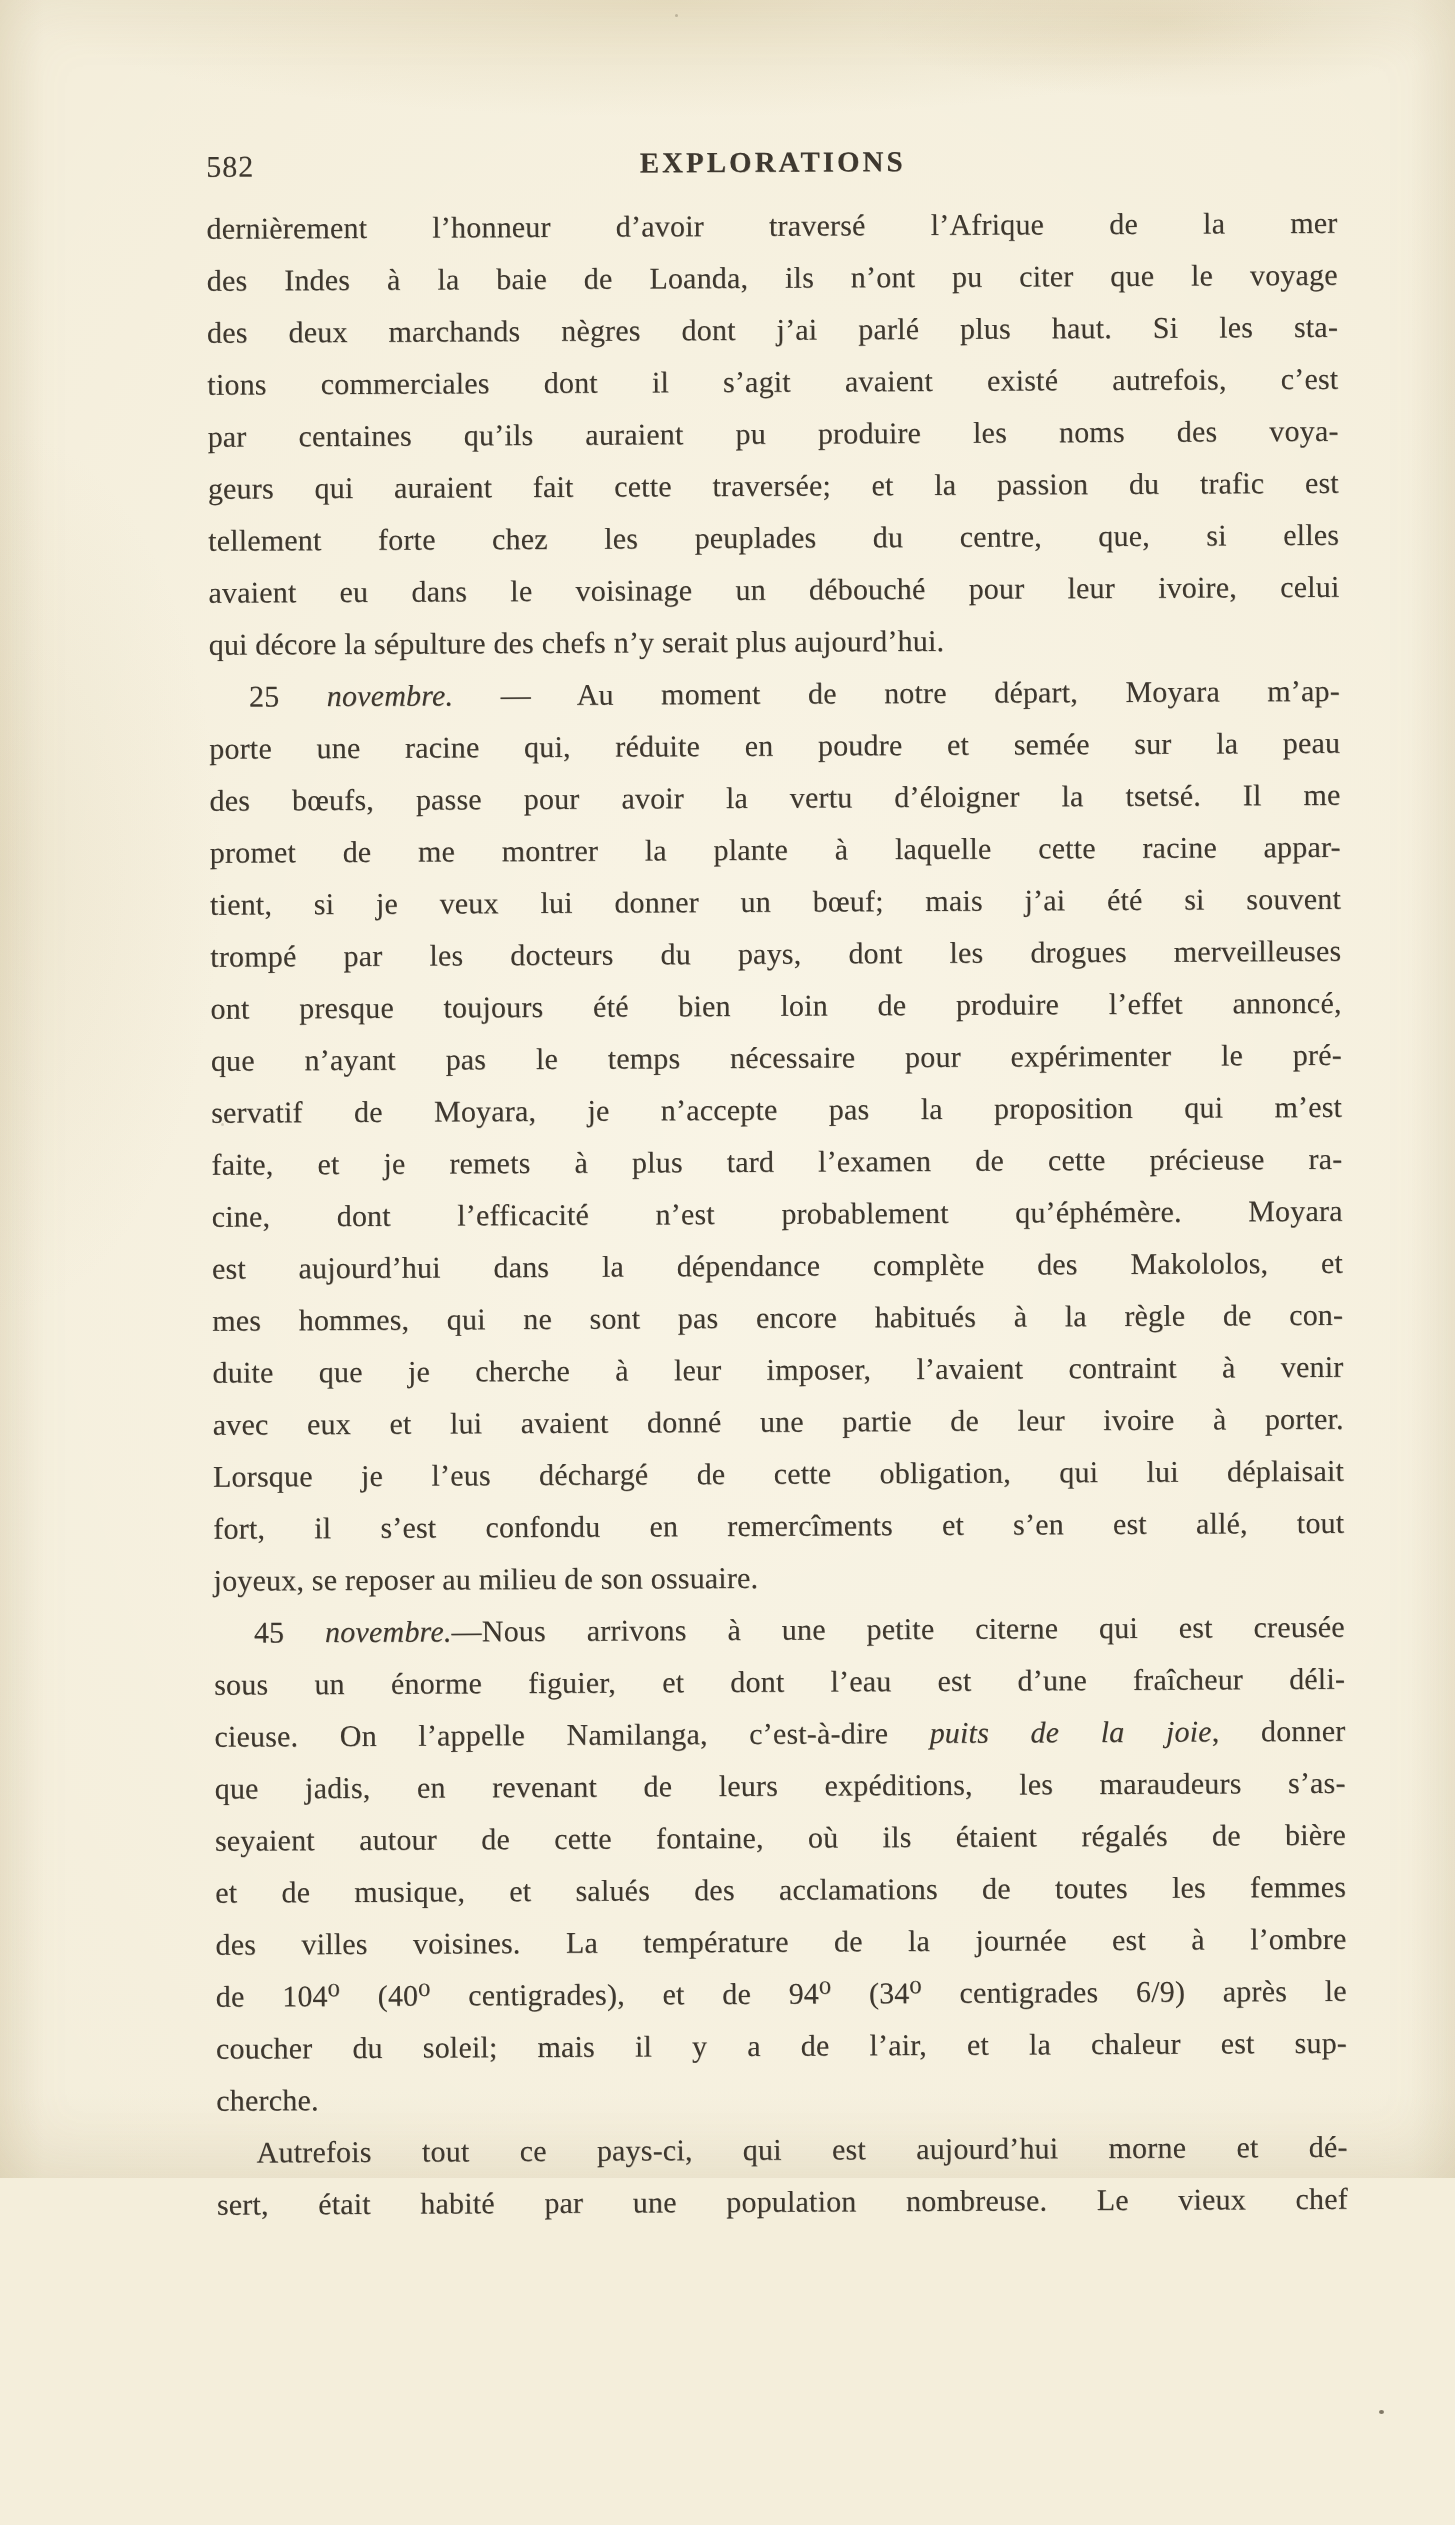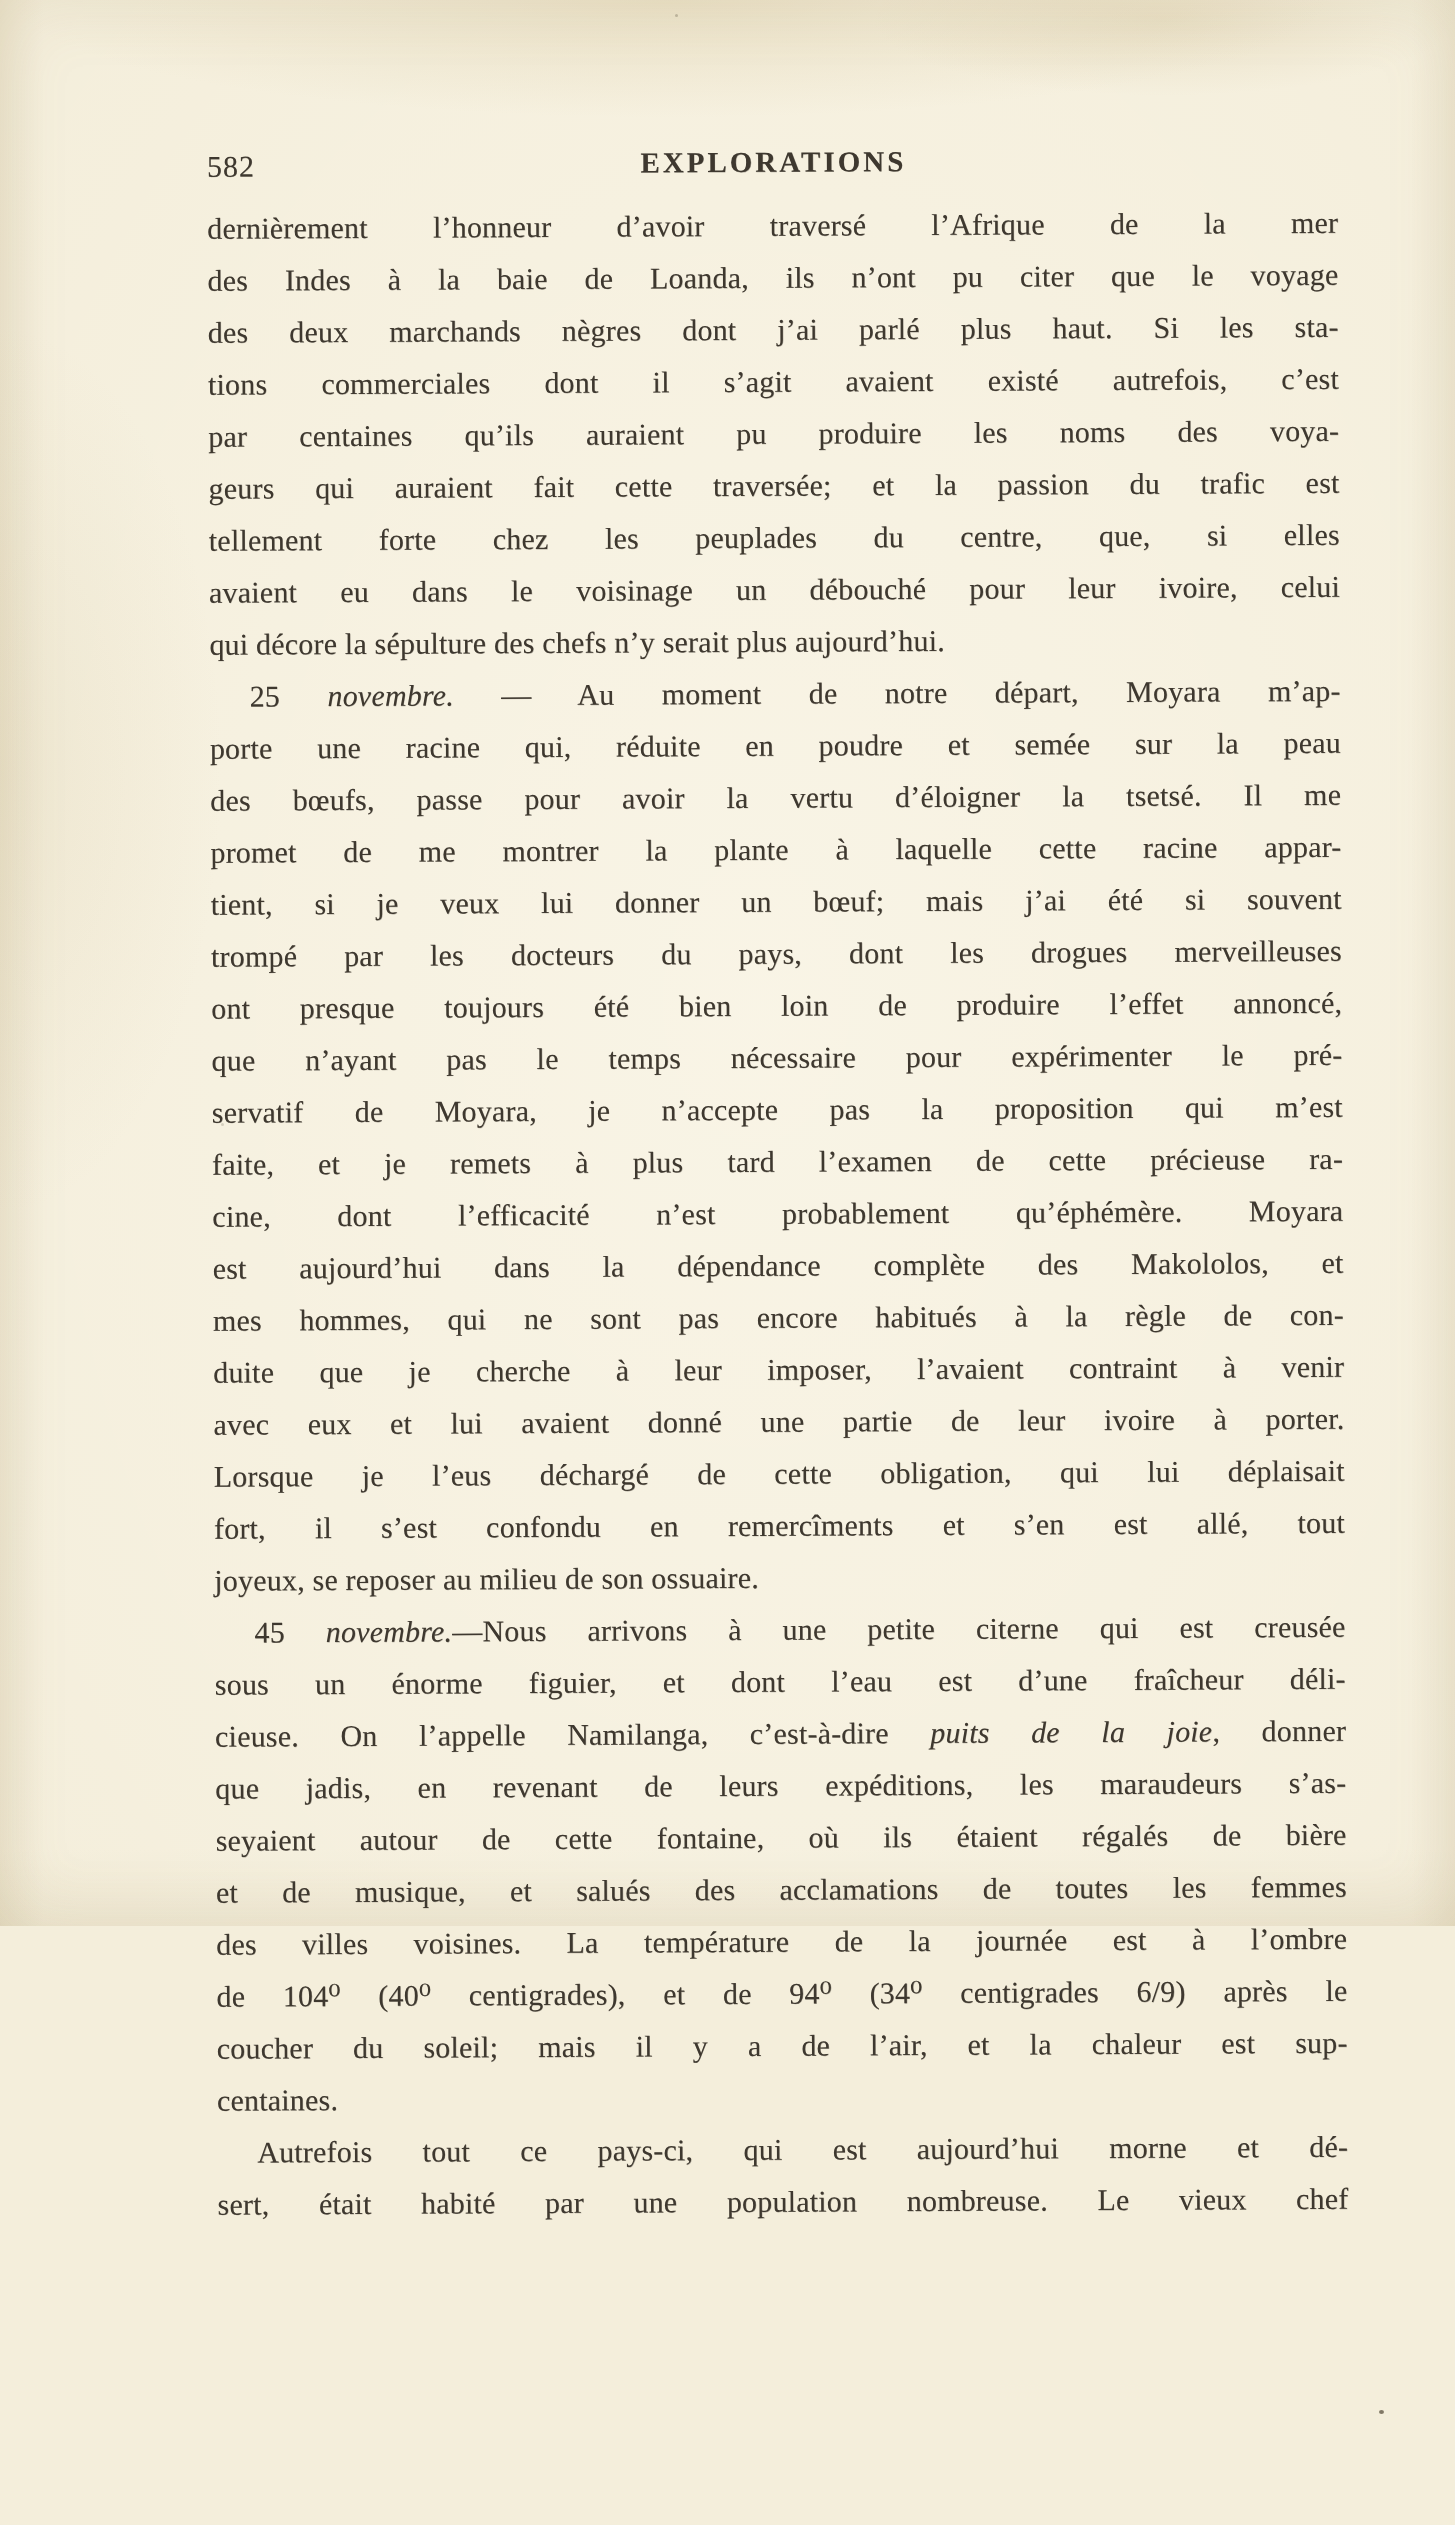--- a/index.html
+++ b/index.html
@@ -7,21 +7,21 @@
     --ink:#3e382f;
   }
   html,body{margin:0;padding:0;}
   body{
     width:1455px;height:2526px;overflow:hidden;
     font-family:"Liberation Serif","DejaVu Serif",serif;
     color:var(--ink);
     background:var(--paper);
   }
   #page{
-    position:relative;width:1455px;height:1926px;
+    position:relative;width:1455px;height:2178px;
     background-color:var(--paper);
     background-image:
       radial-gradient(ellipse 941px 168px at 46% 0%, rgba(213,197,156,0.38), rgba(213,197,156,0) 70%),
       radial-gradient(ellipse 416px 109px at 80% 1%, rgba(208,190,148,0.30), rgba(208,190,148,0) 70%),
       radial-gradient(ellipse 297px 594px at 0% 40%, rgba(205,188,146,0.18), rgba(205,188,146,0) 75%),
       radial-gradient(ellipse 1188px 1782px at 52% 52%, rgba(255,252,243,0.45), rgba(255,252,243,0) 85%),
       linear-gradient(90deg, rgba(190,172,130,0.16) 0%, rgba(190,172,130,0) 3%, rgba(190,172,130,0) 97%, rgba(190,172,130,0.14) 100%),
       linear-gradient(0deg, rgba(190,172,130,0.12) 0%, rgba(190,172,130,0) 4%);
     box-shadow: inset 0 0 69px rgba(166,146,100,0.15);
   }
@@ -96,21 +96,21 @@
         <div class="line para-end"><span>joyeux, se reposer au milieu de son ossuaire.</span></div>
         <div class="line indent"><span>45 </span><span class="it">novembre.</span><span>—Nous arrivons à une petite citerne qui est creusée</span></div>
         <div class="line"><span>sous un énorme figuier, et dont l’eau est d’une fraîcheur déli-</span></div>
         <div class="line"><span>cieuse. On l’appelle Namilanga, c’est-à-dire </span><span class="it">puits de la joie</span><span>, donner</span></div>
         <div class="line"><span>que jadis, en revenant de leurs expéditions, les maraudeurs s’as-</span></div>
         <div class="line"><span>seyaient autour de cette fontaine, où ils étaient régalés de bière</span></div>
         <div class="line"><span>et de musique, et salués des acclamations de toutes les femmes</span></div>
         <div class="line"><span>des villes voisines. La température de la journée est à l’ombre</span></div>
         <div class="line"><span>de 104⁰ (40⁰ centigrades), et de 94⁰ (34⁰ centigrades 6/9) après le</span></div>
         <div class="line"><span>coucher du soleil; mais il y a de l’air, et la chaleur est sup-</span></div>
-        <div class="line para-end"><span>centaines.</span></div>
+        <div class="line para-end"><span>cherche.</span></div>
         <div class="line indent"><span>Autrefois tout ce pays-ci, qui est aujourd’hui morne et dé-</span></div>
         <div class="line"><span>sert, était habité par une population nombreuse. Le vieux chef</span></div>
       </div>
   </div>
   <div class="speck" id="speck1"></div>
   <div class="speck" id="speck2"></div>
   <div class="speck" id="speck3"></div>
 </div>
 
 

